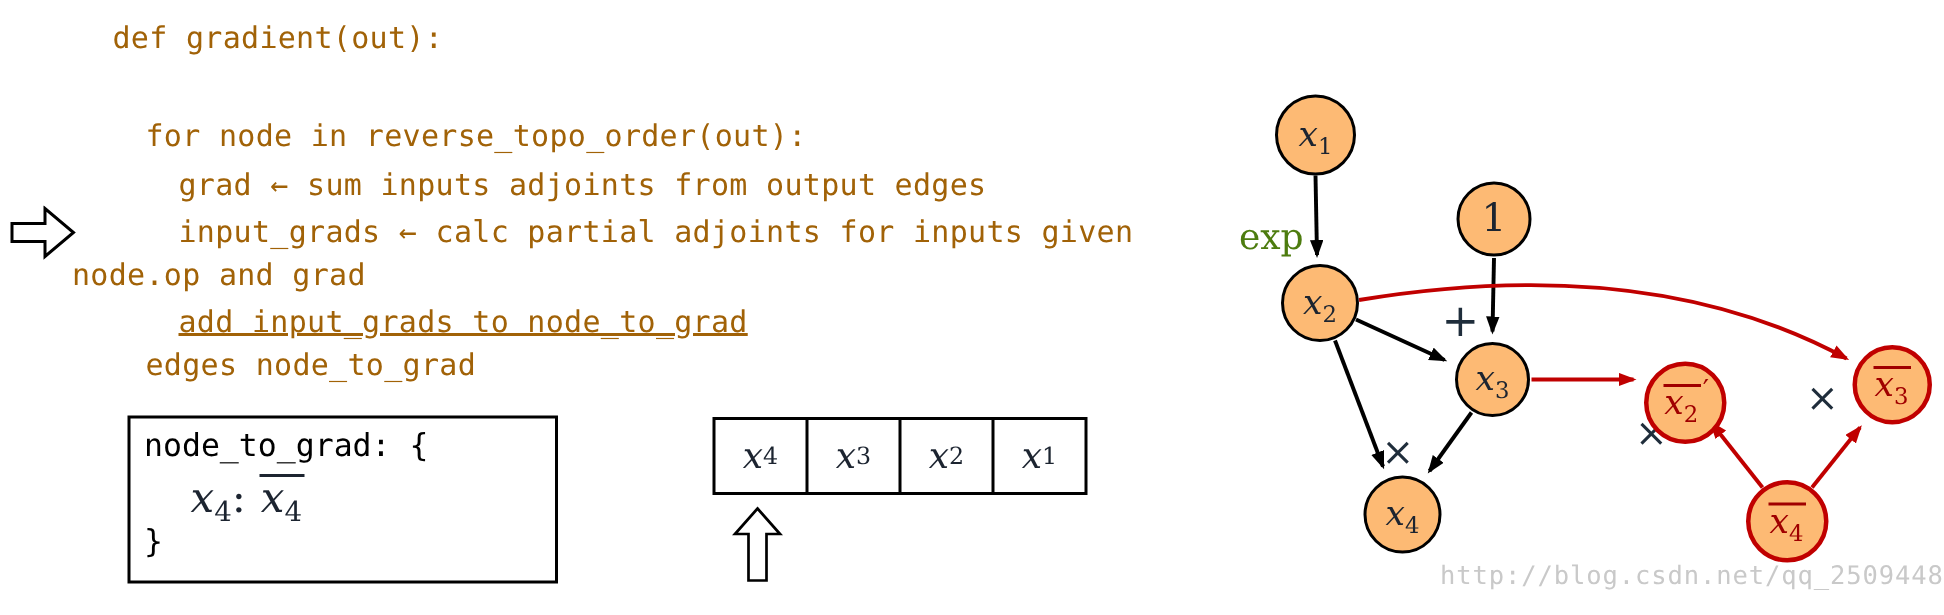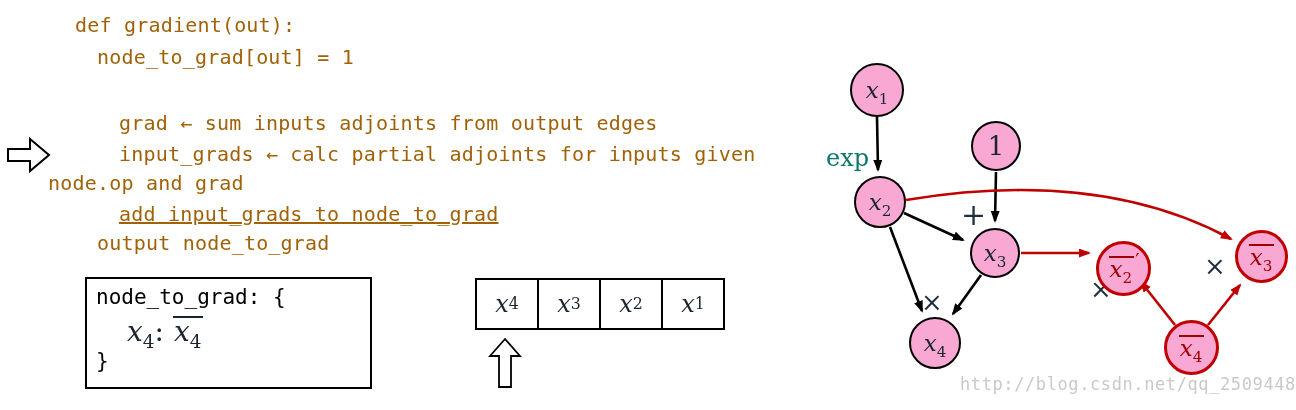--- a/index.html
+++ b/index.html
@@ -22,21 +22,21 @@
   .memo { position:absolute; left:85px; top:277px; width:287px; height:112px;
           border:2px solid #000; box-sizing:border-box; background:#fff; }
   .memo .mono { position:absolute; font-family:"DejaVu Sans Mono", monospace; font-size:21px; color:#000; white-space:pre; }
   .memo .entry { position:absolute; left:40px; top:36px; font-size:28px; }
   
   .stack { position:absolute; left:475px; top:278px; display:flex; border:2.6px solid #000; background:#fff; }
   .stack .cell { width:60px; height:48px; border-right:2.6px solid #000;
                  display:flex; align-items:center; justify-content:center; font-size:24px; }
   .stack .cell:last-child { border-right:none; }
   
-  .gnode { position:absolute; background:#f9a8d4; border-radius:50%; box-sizing:border-box;
+  .gnode { position:absolute; background:#fdba74; border-radius:50%; box-sizing:border-box;
            display:flex; align-items:center; justify-content:center; z-index:3;text-align:right; }
   .gnode.black { border:2.6px solid #000; }
   .gnode.black .mathtxt { color:#1c2430; }
   .gnode.red { border:3px solid #c00000; }
   .gnode.red .mathtxt { color:#a00000; }
   .nlabel { font-size:23px; }
   .edges { position:absolute; left:0; top:0; z-index:2; }
   .elabel { position:absolute; font-family:"DejaVu Serif", serif; color:#1f2d3b; z-index:2; }
   .wm { position:absolute; left:960px; top:374px; font-family:"DejaVu Sans Mono", monospace;
         font-size:17px; letter-spacing:0.6px; color:#c9c9c9; z-index:1; }
@@ -45,26 +45,26 @@
 </head>
 <body>
 
 <div class="canvas">
 
   <svg class="icon-svg" style="left:6px; top:137px;" width="46" height="40" viewBox="0 0 46 40">
     <polygon points="2,12 24,12 24,2 43,18 24,34 24,24 2,24" fill="#ffffff" stroke="#000000" stroke-width="2" stroke-linejoin="miter"></polygon>
   </svg>
 
   <div class="code-line" style="left:75px;  top:13px;">def gradient(out):</div>
-  <div class="code-line" style="left:97px;  top:45px;">node_to_grad[out] = 1</div>
+  <div class="code-line" style="left:97px;  top:78px;">for node in reverse_topo_order(out):</div>
   <div class="code-line" style="left:119px; top:111px;">grad ← sum inputs adjoints from output edges</div>
   <div class="code-line" style="left:48px;  top:171px;">node.op and grad</div>
   <div class="code-line" style="left:119px; top:142px;">input_grads ← calc partial adjoints for inputs given</div>
   <div class="code-line" style="left:119px; top:202px;text-decoration:underline;">add input_grads to node_to_grad</div>
-  <div class="code-line" style="left:97px;  top:231px;">output node_to_grad</div>
+  <div class="code-line" style="left:97px;  top:231px;">edges node_to_grad</div>
 
   <div class="memo">
     <div class="mono" style="left:9px; top:6px;">node_to_grad: {</div>
     <div class="entry mathtxt"><span class="mi">x</span><sub class="msub">4</sub><span>:</span>&nbsp;<span class="bar"><span class="mi">x</span><sub class="msub">4</sub></span></div>
     <div class="mono" style="left:9px; top:70px;">}</div>
   </div>
 
   <div class="stack">
     <div class="cell mathtxt">
         <span class="mi">x</span>
@@ -103,21 +103,21 @@
     <path d="M996,172 L995,221" stroke="#000000" stroke-width="2.6" fill="none" marker-end="url(#ah-black)"></path>
     <path d="M904,213 L963,240" stroke="#000000" stroke-width="2.6" fill="none" marker-end="url(#ah-black)"></path>
     <path d="M890,227 L922,311" stroke="#000000" stroke-width="2.6" fill="none" marker-end="url(#ah-black)"></path>
     <path d="M981,275 L953,314" stroke="#000000" stroke-width="2.6" fill="none" marker-end="url(#ah-black)"></path>
     <path d="M1021,253 L1089,253" stroke="#c00000" stroke-width="2.6" fill="none" marker-end="url(#ah-red)"></path>
     <path d="M906,200 Q1100,168 1231,239" stroke="#c00000" stroke-width="2.6" fill="none" marker-end="url(#ah-red)"></path>
     <path d="M1175,325 L1141,282" stroke="#c00000" stroke-width="2.6" fill="none" marker-end="url(#ah-red)"></path>
     <path d="M1208,325 L1240,285" stroke="#c00000" stroke-width="2.6" fill="none" marker-end="url(#ah-red)"></path>
   </svg>
 
-  <div class="elabel" style="left:826px; top:144px; font-size:24px; color:#0f766e;">exp</div>
+  <div class="elabel" style="left:826px; top:144px; font-size:24px; color:#4d7c0f;">exp</div>
   <div class="elabel" style="left:961px; top:197px; font-size:30px;">+</div>
   <div class="elabel" style="left:921px; top:287px; font-size:26px;">×</div>
   <div class="elabel" style="left:1090px; top:274px; font-size:26px;">×</div>
   <div class="elabel" style="left:1204px; top:251px; font-size:26px;">×</div>
 
   <div class="gnode black" style="left:850px; top:63px;  width:54px; height:54px;">
     <span class="nlabel mathtxt"><span class="mi">x</span><sub class="msub">1</sub></span>
   </div>
   <div class="gnode black" style="left:971px; top:121px; width:50px; height:50px;">
     <span class="nlabel mathtxt" style="font-size:26px;">1</span>

